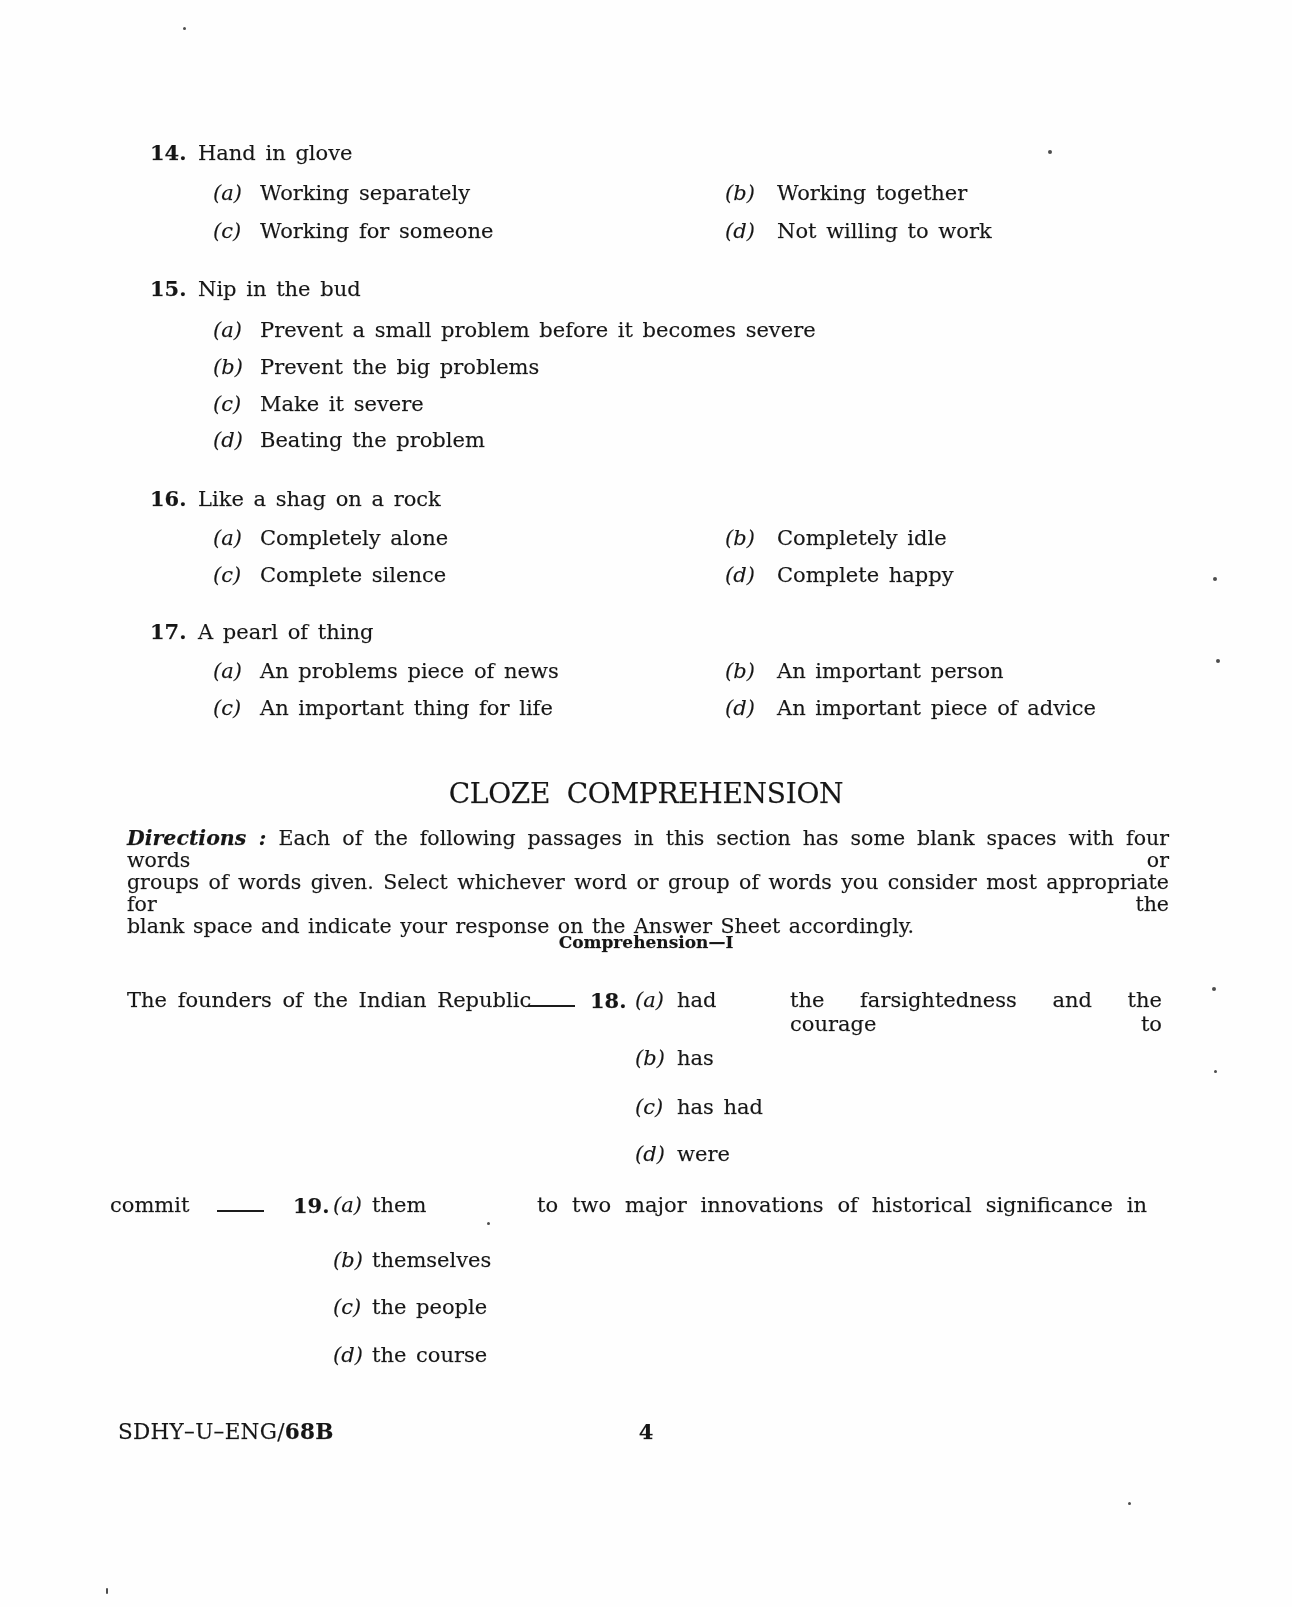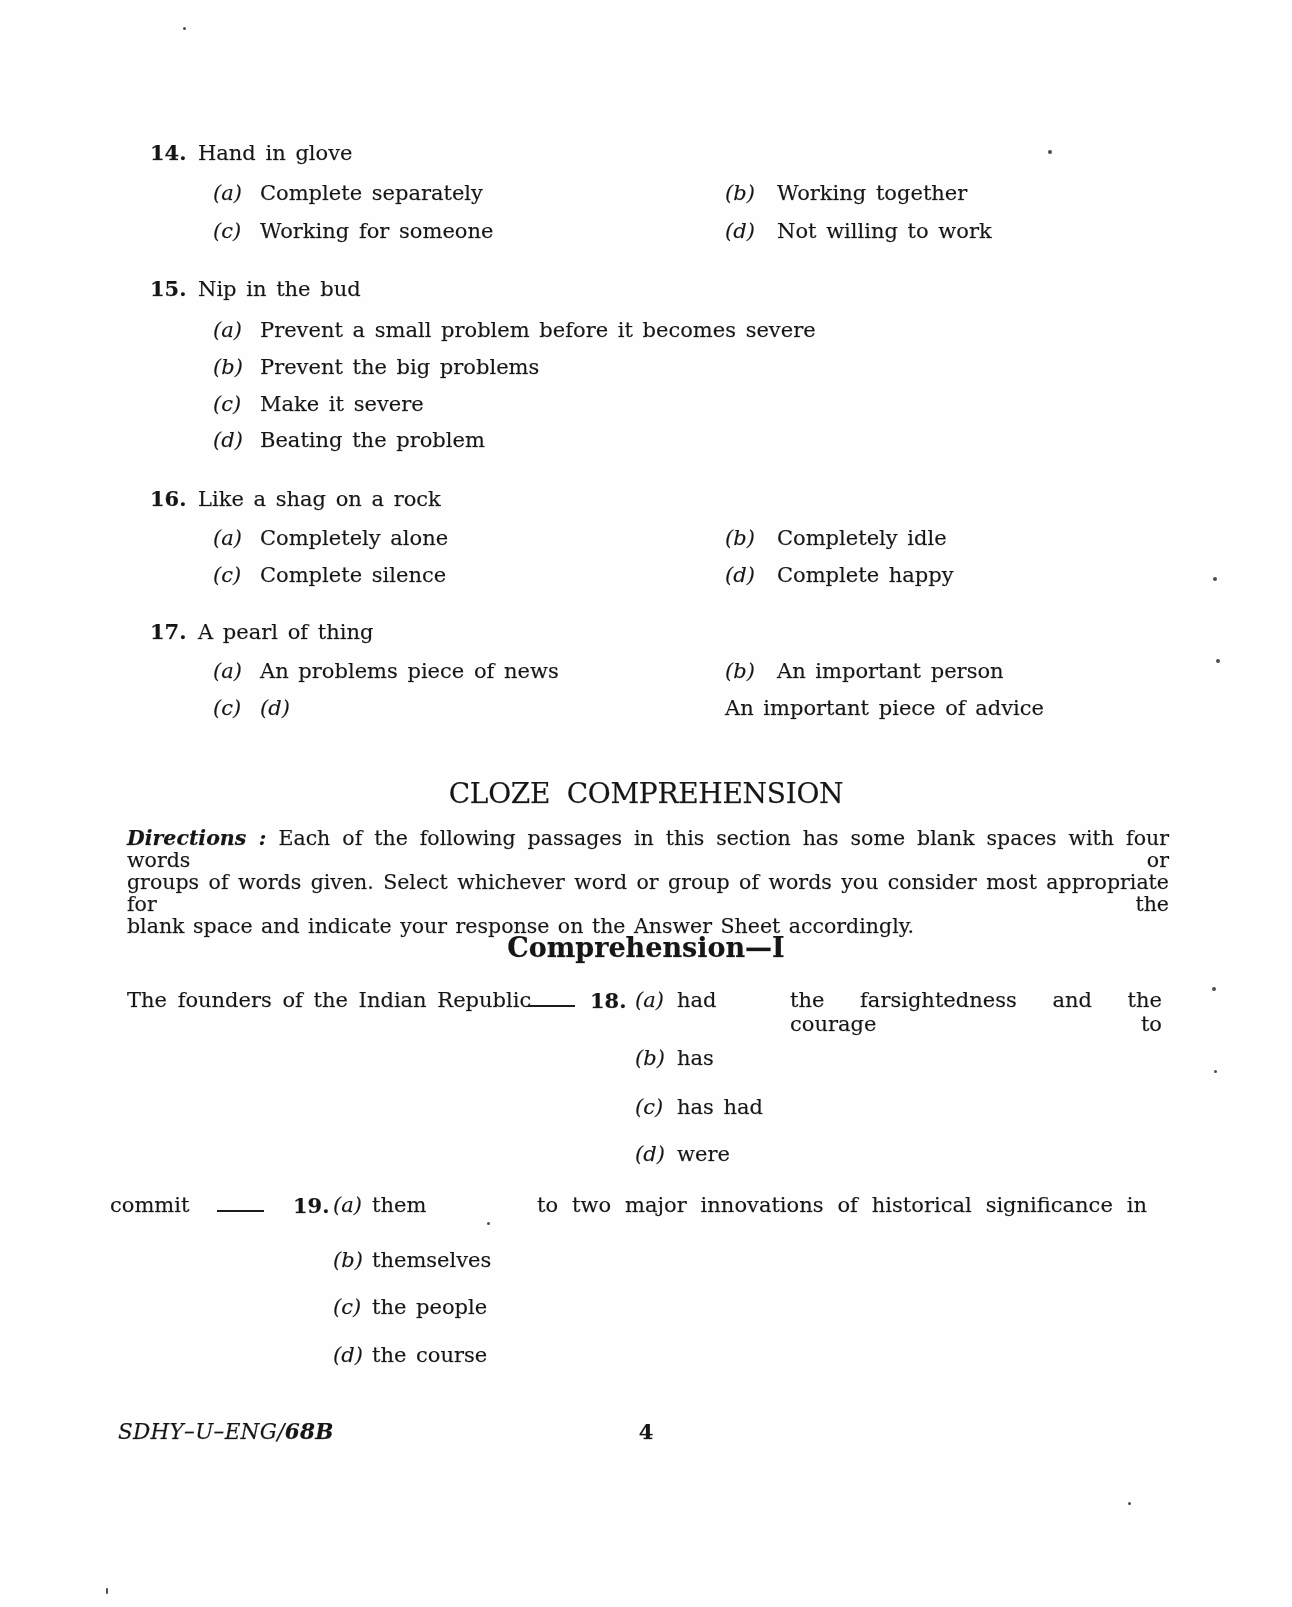--- a/index.html
+++ b/index.html
@@ -18,42 +18,42 @@
   .qtitle { left: 150px; width: auto; }
   .num { font-weight: bold; display: inline-block; min-width: 48px; }
   .opts { position: absolute; display: grid; font-size: 21px; white-space: nowrap; word-spacing: 3px; }
   .cols4 { left: 213px; grid-template-columns: 47px 465px 52px auto; }
   .cols2 { left: 213px; grid-template-columns: 47px auto; }
   .cols2.q18 { left: 635px; grid-template-columns: 42px auto; }
   .cols2.q19 { left: 333px; grid-template-columns: 39px auto; }
   .ol { font-style: italic; }
   .center { position: absolute; left: 0; width: 100%; text-align: center; }
   .heading { font-size: 28px; letter-spacing: -0.3px; word-spacing: 8px; }
-  .subtitle { font-size: 27px; font-weight: bold; }
+  .subtitle { font-size: 17px; font-weight: bold; }
   .directions { position: absolute; left: 127px; width: 1042px; font-size: 20.5px; line-height: 22px; word-spacing: 2px; }
   .dline { text-align: justify; text-align-last: justify; }
   .dline.last { text-align-last: left; }
   .dlabel { font-weight: bold; font-style: italic; }
   .abs > span { position: absolute; top: 0; white-space: nowrap; word-spacing: 4px; }
   .abs > span.jlast { white-space: normal; text-align: justify; text-align-last: justify; }
   .blank { border-bottom: 2.5px solid #1c1c1c; height: 19px; }
   .bold { font-weight: bold; }
-  .footer { position: absolute; font-size: 21.5px; letter-spacing: 0.3px; font-style: italic; }
+  .footer { position: absolute; font-size: 21.5px; letter-spacing: 0.3px; }
   .pagenum { font-size: 21px; font-weight: bold; }
   .speck { position: absolute; background: #2e2e2e; border-radius: 50%; opacity: 0.85; }
 </style>
 </head>
 <body>
 
 <div class="page">
 
   <div class="line qtitle" style="top:140px"><span class="num">14.</span><span>Hand in glove</span></div>
   <div class="opts cols4" style="top:181px">
     <span class="ol">(a)</span>
-    <span>Complete separately</span>
+    <span>Working separately</span>
     <span class="ol">(b)</span>
     <span>Working together</span>
   </div>
   <div class="opts cols4" style="top:219px">
     <span class="ol">(c)</span>
     <span>Working for someone</span>
     <span class="ol">(d)</span>
     <span>Not willing to work</span>
   </div>
 
@@ -91,20 +91,21 @@
 
   <div class="line qtitle" style="top:619px"><span class="num">17.</span><span>A pearl of thing</span></div>
   <div class="opts cols4" style="top:659px">
     <span class="ol">(a)</span>
     <span>An problems piece of news</span>
     <span class="ol">(b)</span>
     <span>An important person</span>
   </div>
   <div class="opts cols4" style="top:696px">
     <span class="ol">(c)</span>
+    <span>An important thing for life</span>
     <span class="ol">(d)</span>
     <span>An important piece of advice</span>
   </div>
 
   <div class="center heading" style="top:777px">CLOZE COMPREHENSION</div>
 
   <div class="directions" style="top:827px">
     <div class="dline"><span class="dlabel">Directions :</span> <span>Each of the following passages in this section has some blank spaces with four words or</span></div>
     <div class="dline">groups of words given. Select whichever word or group of words you consider most appropriate for the</div>
     <div class="dline last">blank space and indicate your response on the Answer Sheet accordingly.</div>

